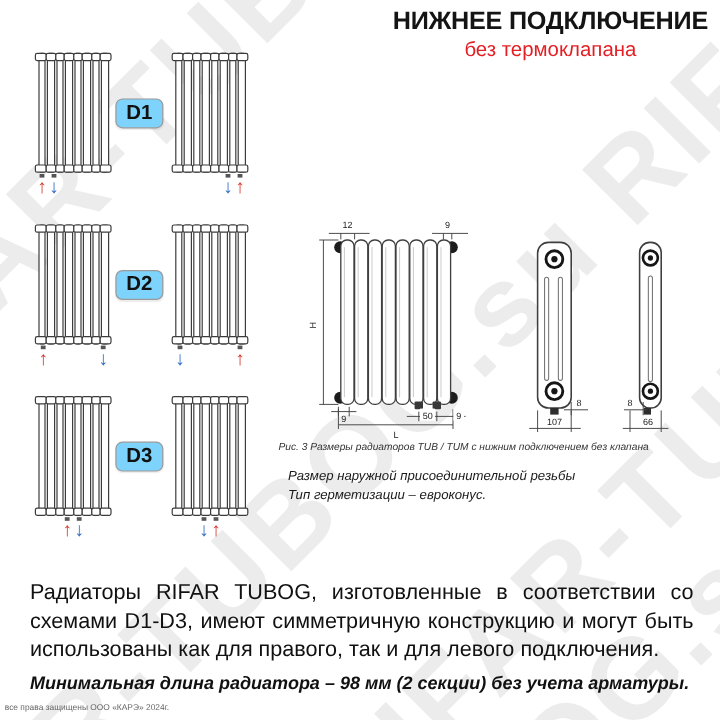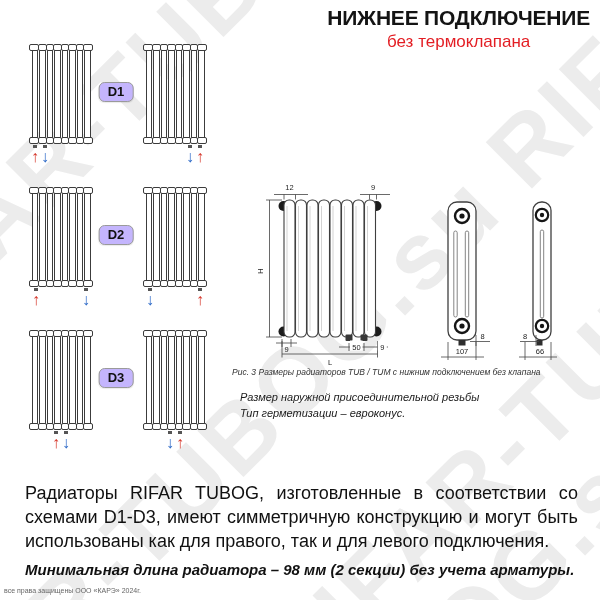--- a/index.html
+++ b/index.html
@@ -45,22 +45,22 @@
   .arrows { position:absolute; top:101px; width:66px; display:flex; gap:2px; }
   .pos-start  { justify-content:flex-start; padding-left:3px; }
   .pos-end    { justify-content:flex-end;   padding-right:4px; }
   .pos-spread { justify-content:space-between; padding:0 4px; }
   .pos-center { justify-content:center; }
   .ar { display:flex; flex-direction:column; align-items:center;
         font-size:16px; font-weight:bold; line-height:15px; }
   .ar::before { content:""; width:4px; height:3px; background:#555; margin-bottom:1px; }
 
   .label-box { position:absolute; left:50%; top:38px; transform:translateX(-50%);
-        background:#c4b5fd; border:1.5px solid #9a9a9a; border-radius:6px;
-        padding:1px 8px 2px; font-size:13px; font-weight:bold; color:#111;
+        background:#7dd3fc; border:1.5px solid #9a9a9a; border-radius:6px;
+        padding:1px 8px 2px; font-size:17px; font-weight:bold; color:#111;
         box-shadow:0 1px 1px rgba(0,0,0,0.08); }
 
   
   .drawing { position:absolute; left:236px; top:176px; }
   svg text { font-family:"Liberation Sans", sans-serif; font-size:7.5px; fill:#222; }
 
   .caption { position:absolute; left:232px; top:367px; width:310px;
         font-size:8.5px; font-style:italic; color:#333; }
   .notes { position:absolute; left:240px; top:390px; width:280px;
         font-size:11px; font-style:italic; color:#1a1a1a; line-height:1.42; }

